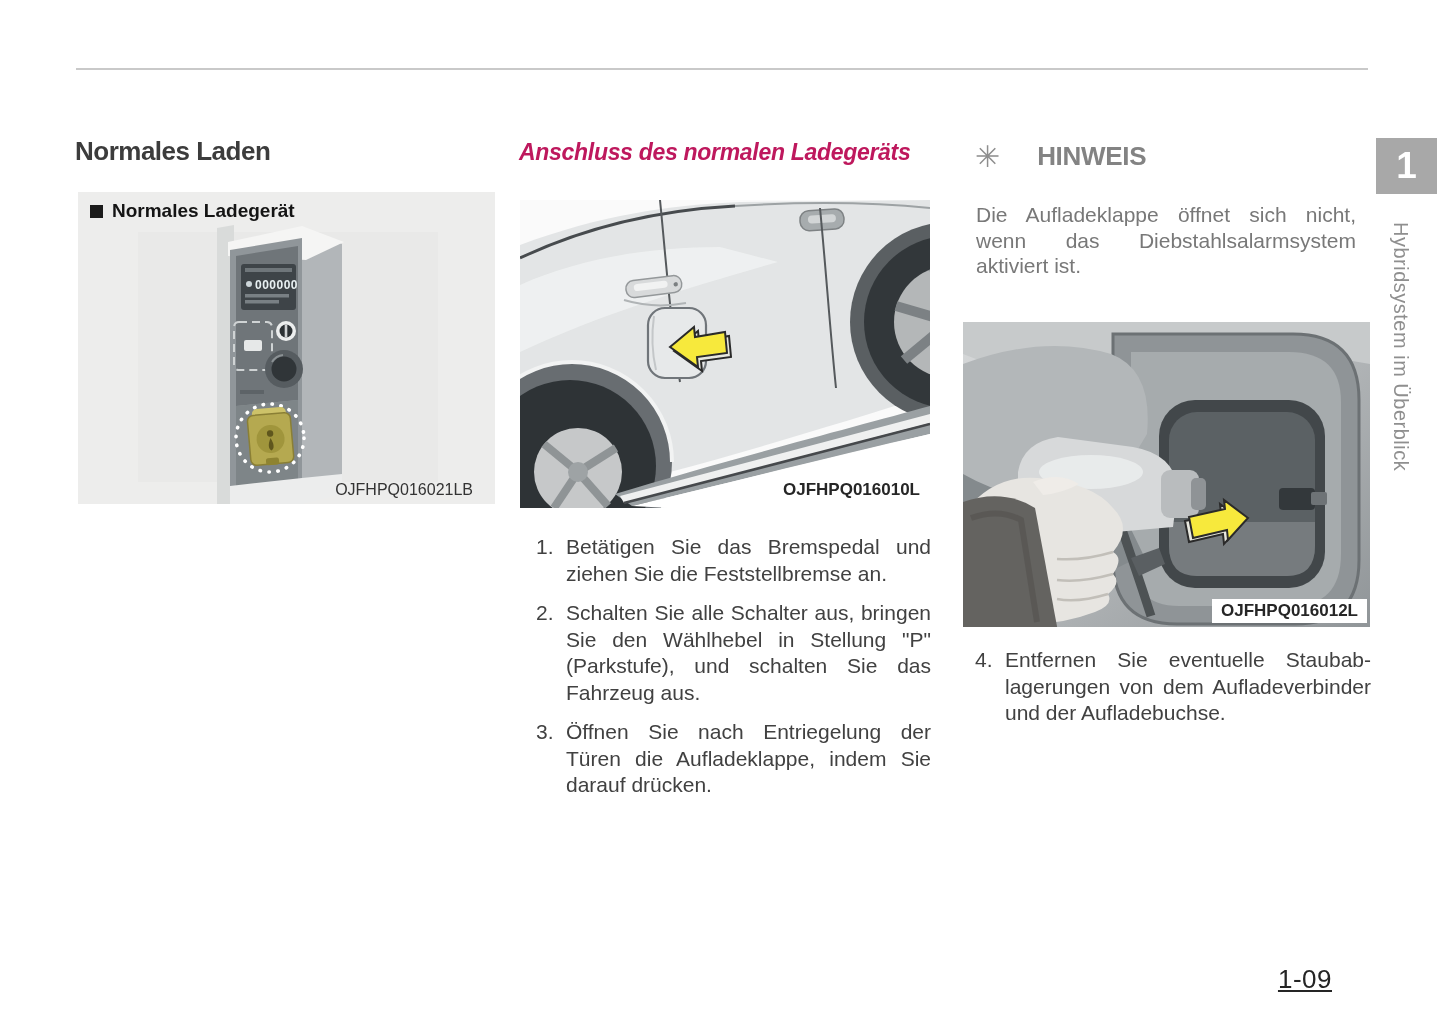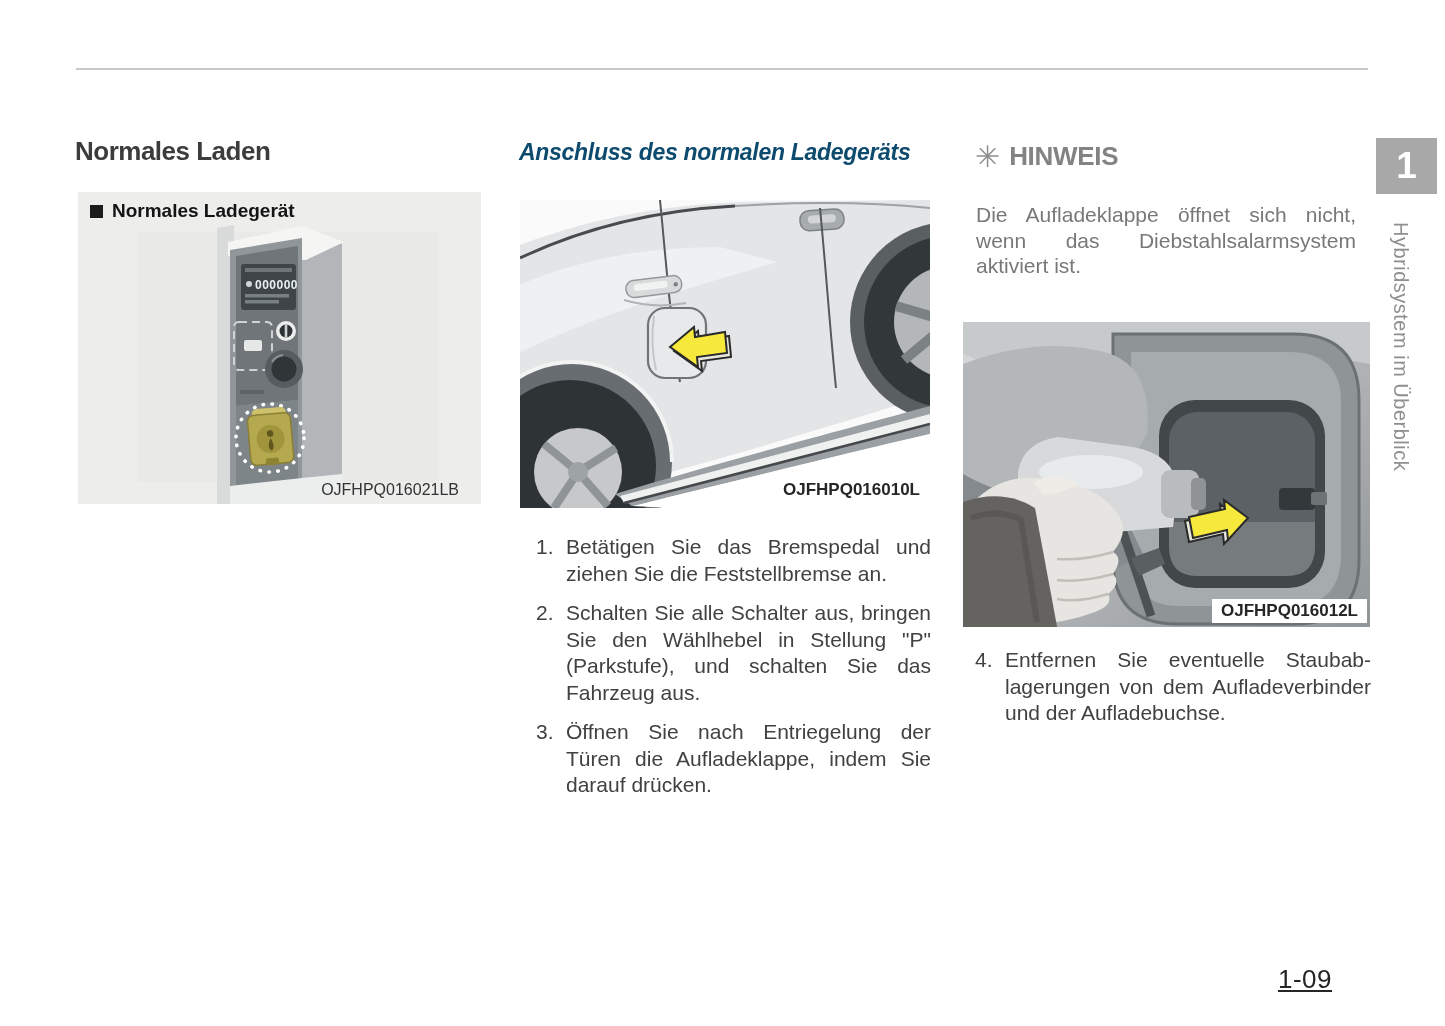--- a/index.html
+++ b/index.html
@@ -3,42 +3,42 @@
 <meta charset="utf-8">
 <style>
   html,body{margin:0;padding:0;background:#ffffff;}
   body{font-family:"Liberation Sans", sans-serif;}
   .page{position:relative;width:1445px;height:1026px;background:#ffffff;overflow:hidden;}
 
   .rule-top{position:absolute;left:76px;top:68px;width:1292px;height:2px;background:#c9c9c9;}
 
   
   .h-left{position:absolute;left:75px;top:136px;font-size:26px;font-weight:700;color:#3c3c3c;letter-spacing:-0.5px;}
-  .h-mid{position:absolute;left:519px;top:139px;font-size:23px;font-weight:700;font-style:italic;color:#0c4a6e;letter-spacing:-0.3px;}
+  .h-mid{position:absolute;left:519px;top:139px;font-size:23px;font-weight:700;font-style:italic;color:#be185d;letter-spacing:-0.3px;}
   .notice-head{position:absolute;left:975px;top:141px;display:flex;align-items:center;gap:9px;}
   .notice-sym{font-size:30px;color:#8e8e8e;line-height:1;}
-  .notice-title{font-size:26px;font-weight:700;color:#838383;letter-spacing:-0.3px;}
+  .notice-title{font-size:26px;font-weight:700;color:#838383;letter-spacing:-0.3px;margin-left:28px;}
 
   
   .para{position:absolute;font-size:21px;line-height:26.5px;color:#414141;text-align:justify;
         hyphens:manual;-webkit-hyphens:manual;}
   .para-left{left:75px;top:536px;width:410px;}
   .para-note{left:976px;top:202px;width:380px;color:#787878;line-height:25.5px;}
 
   
   .steps{position:absolute;}
   .steps-mid{left:536px;top:534px;width:395px;}
   .steps-right{left:975px;top:647px;width:396px;}
   .step{display:flex;margin:0 0 13px 0;font-size:21px;line-height:26.5px;color:#414141;}
   .step-num{flex:none;width:30px;}
   .step-text{flex:1;text-align:justify;hyphens:manual;-webkit-hyphens:manual;}
 
   
   .figure{position:absolute;overflow:hidden;}
-  .fig1{left:78px;top:192px;width:403px;height:312px;background:#ededec;}
+  .fig1{left:78px;top:192px;width:403px;height:312px;background:#ededec;padding-left:14px;}
   .fig2{left:520px;top:200px;width:410px;height:308px;background:#fafafa;}
   .fig3{left:963px;top:322px;width:407px;height:305px;background:#9aa0a3;}
   .figure svg{position:absolute;left:0;top:0;display:block;}
   .fig-label{position:absolute;left:12px;top:8px;display:flex;align-items:center;gap:9px;
              font-size:19px;font-weight:700;color:#141414;z-index:3;}
   .fig-label .sq{width:13px;height:13px;background:#1b1b1b;display:inline-block;}
   .fig-code{position:absolute;z-index:3;font-size:16px;color:#333333;}
   .fig1 .fig-code{right:22px;bottom:5px;}
   .fig2 .fig-code{right:10px;bottom:8px;font-weight:700;font-size:17px;color:#262626;}
   .fig3 .fig-code{right:3px;bottom:4px;background:#ffffff;padding:2px 9px;font-weight:700;

